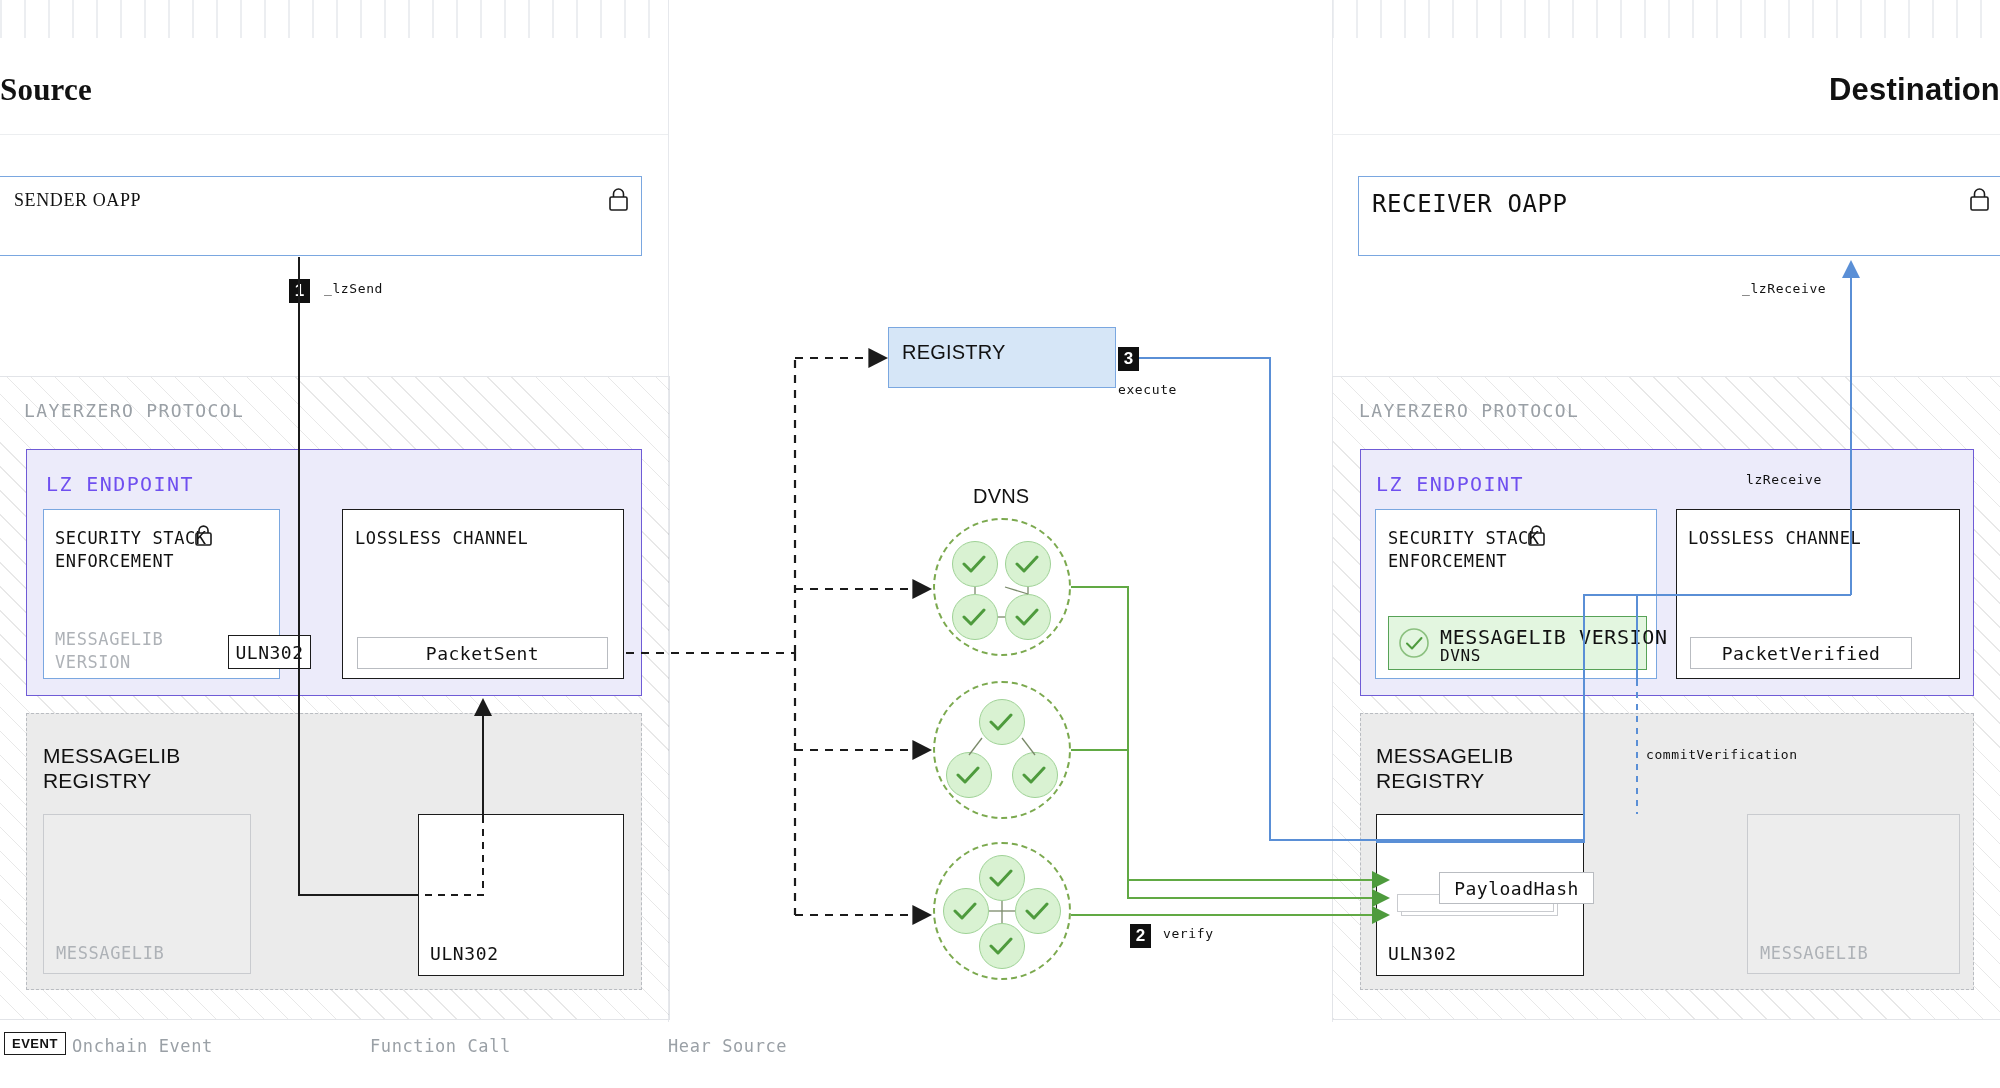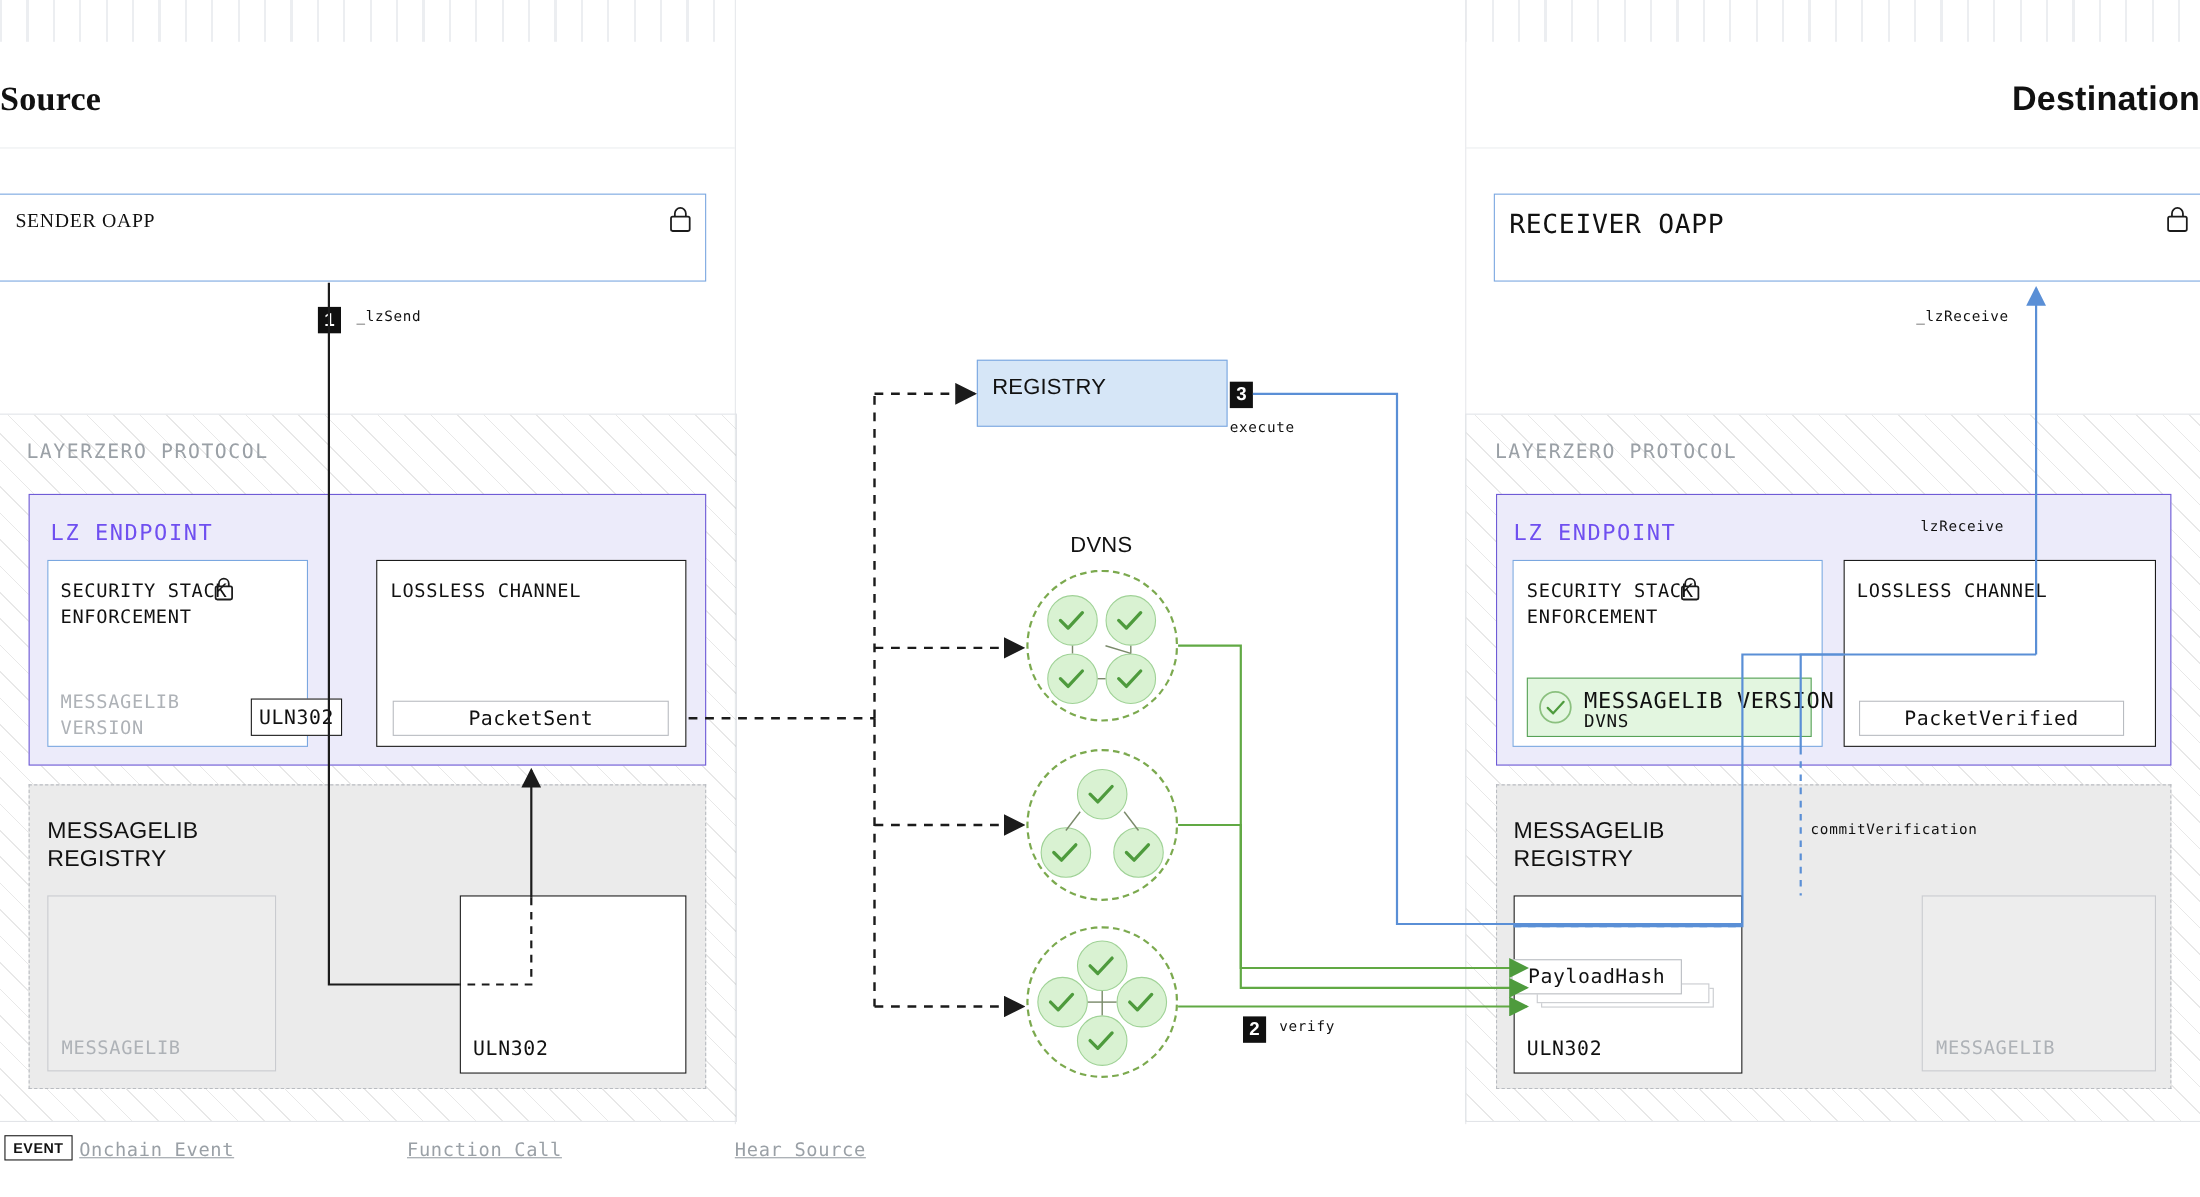--- a/index.html
+++ b/index.html
@@ -60,21 +60,21 @@
 
   
   .dvn-ring{position:absolute;border:2px dashed #7ba94e;border-radius:50%;
     box-sizing:border-box;}
   .dvn-node{position:absolute;width:46px;height:46px;border-radius:50%;
     background:#d9f2d2;border:1px solid #9fd296;box-sizing:border-box;}
   .dvn-node svg{position:absolute;left:9px;top:11px;}
 
   
   .legend{position:absolute;left:0;bottom:24px;width:2000px;height:34px;}
-  .lg-item{position:absolute;font-size:17px;color:#9aa0a6;letter-spacing:.6px;text-decoration:underline;}
+  .lg-item{position:absolute;font-size:17px;color:#9aa0a6;letter-spacing:.6px;}
   .lg-chip{position:absolute;border:1.4px solid #1b1b1b;background:#fff;
     color:#111;font-size:13px;letter-spacing:.5px;padding:3px 7px;
     font-family:"Liberation Sans",sans-serif;font-weight:600;}
 
   
   .stack-s{position:absolute;background:#fff;border:1px solid #c9cbcf;}
 </style>
 </head>
 <body>
 
@@ -234,32 +234,32 @@
   <g transform="translate(1399,628)">
     <circle cx="15" cy="15" r="14" fill="none" stroke="#8bc07f" stroke-width="1.6"></circle>
     <path d="M8 15.5 L13 20.5 L22.5 10" fill="none" stroke="#4e9b3d" stroke-width="2" stroke-linecap="round" stroke-linejoin="round"></path>
   </g>
 </svg>
 <div class="lbl" style="left:1440px;top:625px;font-size:20px;">MESSAGELIB VERSION</div>
 <div class="lbl" style="left:1440px;top:646px;font-size:16px;">DVNS</div>
 
 <div class="box b-black" style="left:1676px;top:509px;width:284px;height:170px;"></div>
 <div class="lbl" style="left:1688px;top:528px;font-size:17px;">LOSSLESS CHANNEL</div>
-<div class="pill" style="left:1690px;top:637px;width:241px;height:32px;">PacketVerified</div>
+<div class="pill" style="left:1690px;top:637px;width:222px;height:32px;">PacketVerified</div>
 
 <div class="box b-dash-grey" style="left:1360px;top:713px;width:614px;height:277px;"></div>
 <div class="lbl" style="left:1376px;top:744px;font-size:21px;font-family:'Liberation Sans',sans-serif;letter-spacing:.2px;">MESSAGELIB</div>
 <div class="lbl" style="left:1376px;top:769px;font-size:21px;font-family:'Liberation Sans',sans-serif;letter-spacing:.2px;">REGISTRY</div>
 <div class="lbl" style="left:1646px;top:747px;">commitVerification</div>
 
 <div class="box b-black" style="left:1376px;top:814px;width:208px;height:162px;"></div>
 
 <div class="stack-s" style="left:1401px;top:898px;width:155px;height:16px;"></div>
 <div class="stack-s" style="left:1397px;top:894px;width:155px;height:16px;"></div>
-<div class="pill" style="left:1374px;top:872px;width:155px;height:32px;">PayloadHash</div>
+<div class="pill" style="left:1439px;top:872px;width:155px;height:32px;">PayloadHash</div>
 <div class="lbl" style="left:1388px;top:943px;font-size:18px;">ULN302</div>
 
 <div class="box b-grey" style="left:1747px;top:814px;width:213px;height:160px;background:#ededed;"></div>
 <div class="lbl lbl-grey" style="left:1760px;top:943px;font-size:17px;">MESSAGELIB</div>
 
 <svg class="ov">
   <defs>
     <marker id="ah-black" markerWidth="9" markerHeight="9" refX="8" refY="4.5" orient="auto">
       <path d="M0,0 L9,4.5 L0,9 z" fill="#1b1b1b"></path>
     </marker>

